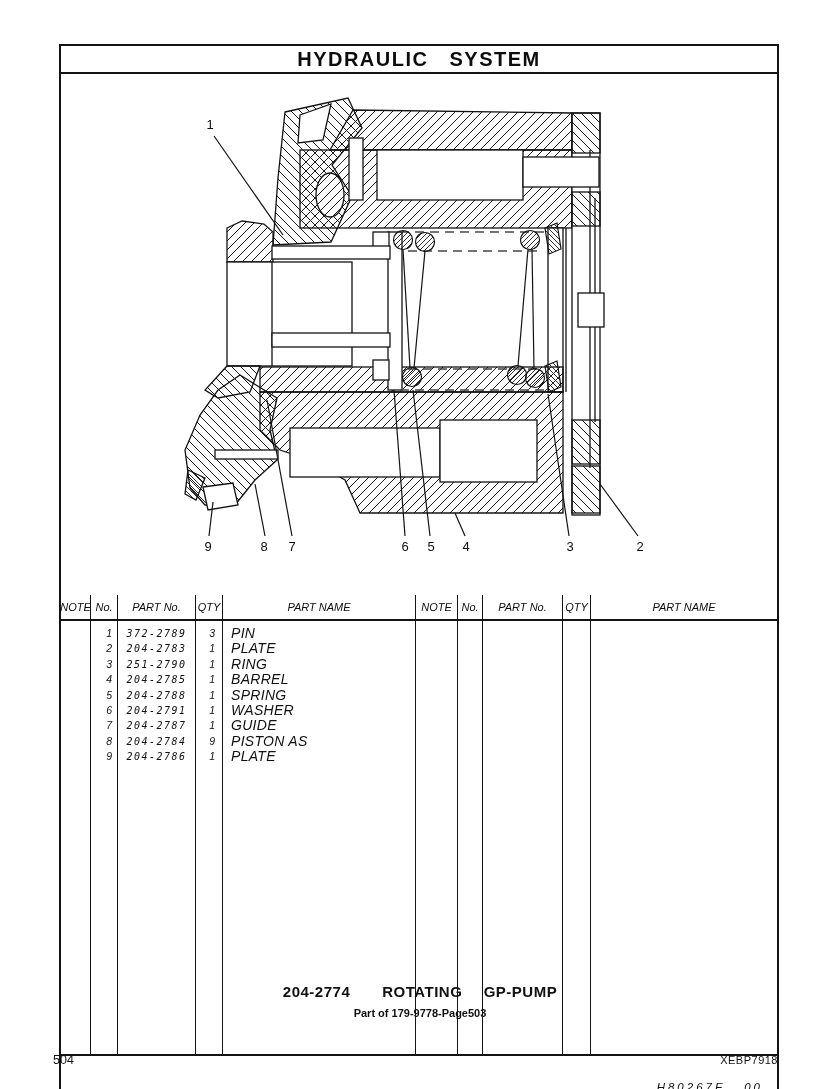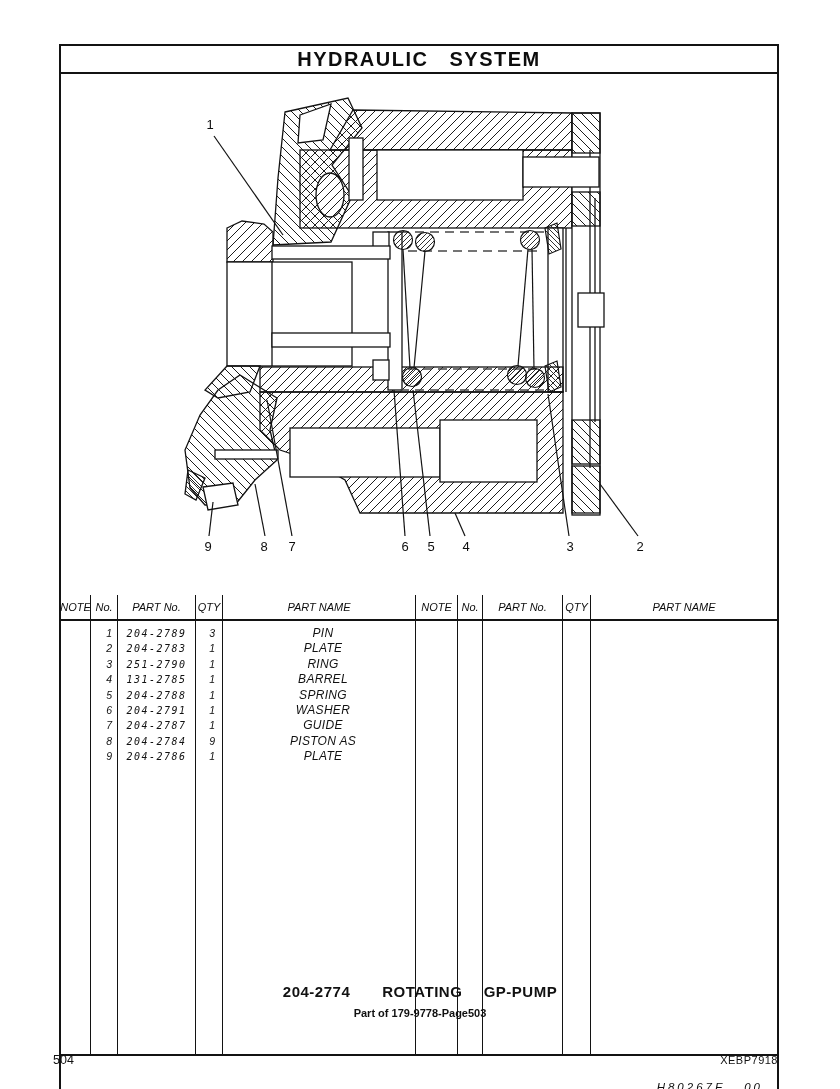--- a/index.html
+++ b/index.html
@@ -37,21 +37,21 @@
     padding-top:5px;overflow:hidden;
   }
   .pbody .bcol:last-child{border-right:none;}
   .bcol .line{height:15.4px;line-height:15.4px;font-size:10.5px;white-space:nowrap;}
   .col-no .line{text-align:right;padding-right:5px;}
   .col-part .line{
     text-align:center;font-family:"DejaVu Sans Mono",monospace;
     font-size:10px;letter-spacing:1.5px;
   }
   .col-qty .line{text-align:right;padding-right:7px;}
-  .col-name .line{text-align:center;padding-left:8px;font-size:12px;letter-spacing:0.3px;}
+  .col-name .line{text-align:left;padding-left:8px;font-size:14px;letter-spacing:0.3px;}
 
   .revband{
     flex:0 0 48px;border-top:2px solid #131313;box-sizing:border-box;position:relative;
   }
   .revcode{
     position:absolute;right:14px;bottom:9px;font-size:11.5px;
     letter-spacing:3px;color:#0d0d0d;white-space:pre;
   }
 
   
@@ -207,24 +207,24 @@
         <div class="line">2</div>
         <div class="line">3</div>
         <div class="line">4</div>
         <div class="line">5</div>
         <div class="line">6</div>
         <div class="line">7</div>
         <div class="line">8</div>
         <div class="line">9</div>
       </div>
       <div class="bcol col-part">
-        <div class="line">204-2789</div>
+        <div class="line">372-2789</div>
         <div class="line">204-2783</div>
         <div class="line">251-2790</div>
-        <div class="line">131-2785</div>
+        <div class="line">204-2785</div>
         <div class="line">204-2788</div>
         <div class="line">204-2791</div>
         <div class="line">204-2787</div>
         <div class="line">204-2784</div>
         <div class="line">204-2786</div>
       </div>
       <div class="bcol col-qty">
         <div class="line">3</div>
         <div class="line">1</div>
         <div class="line">1</div>

